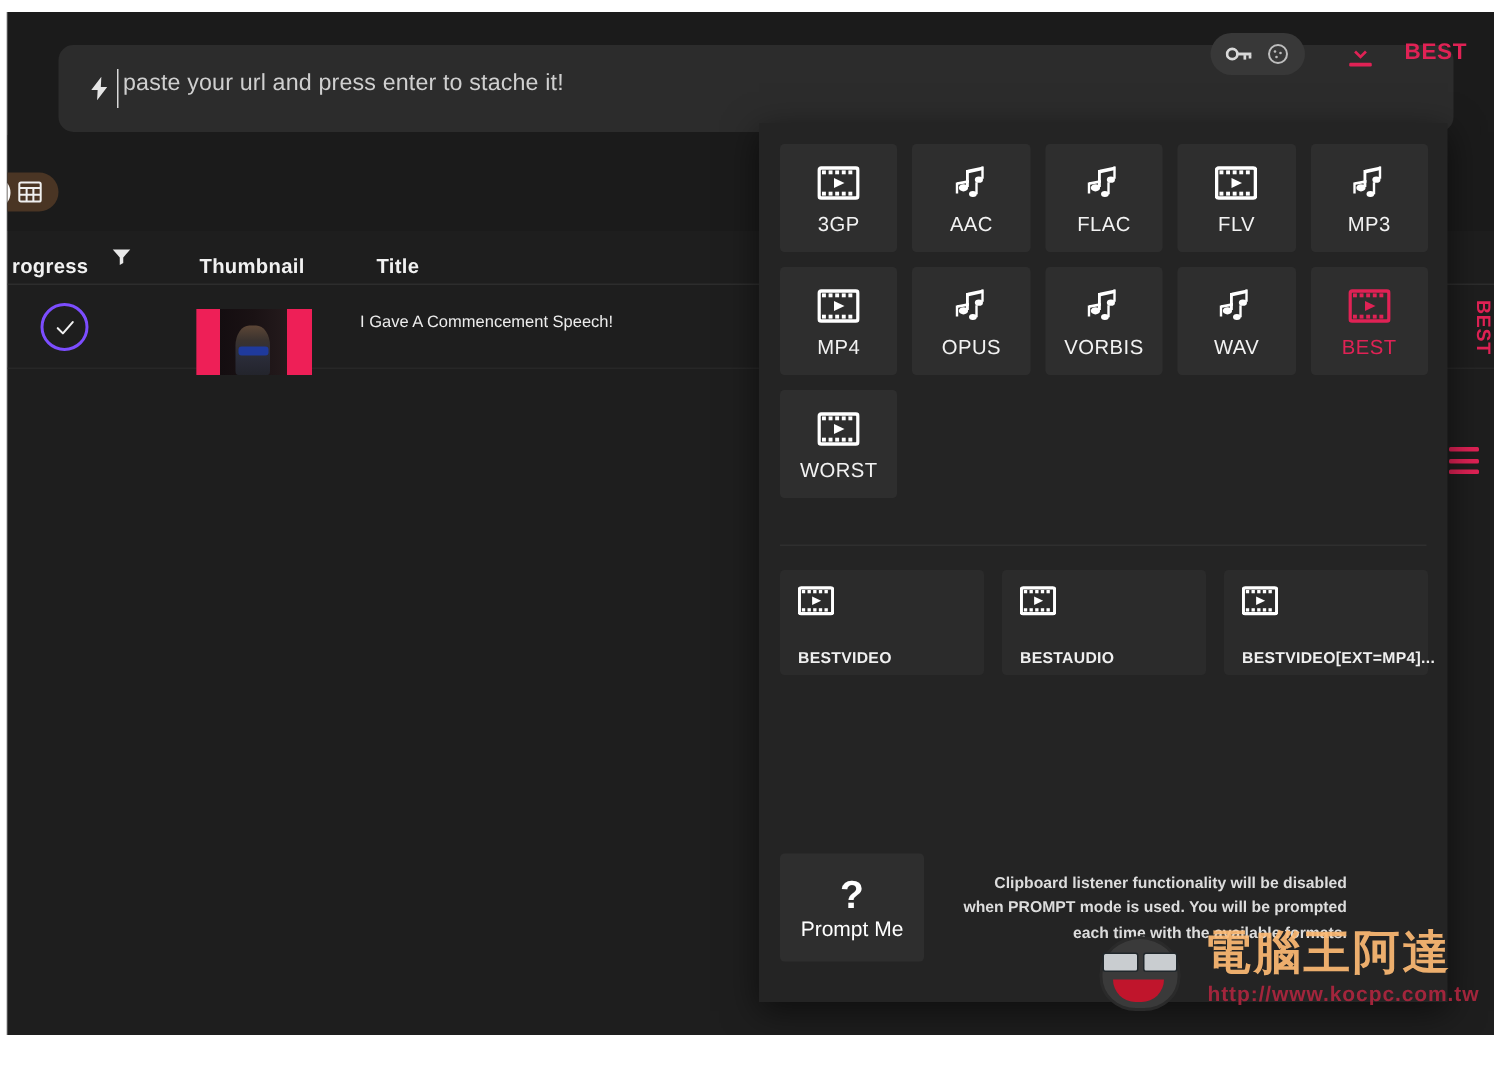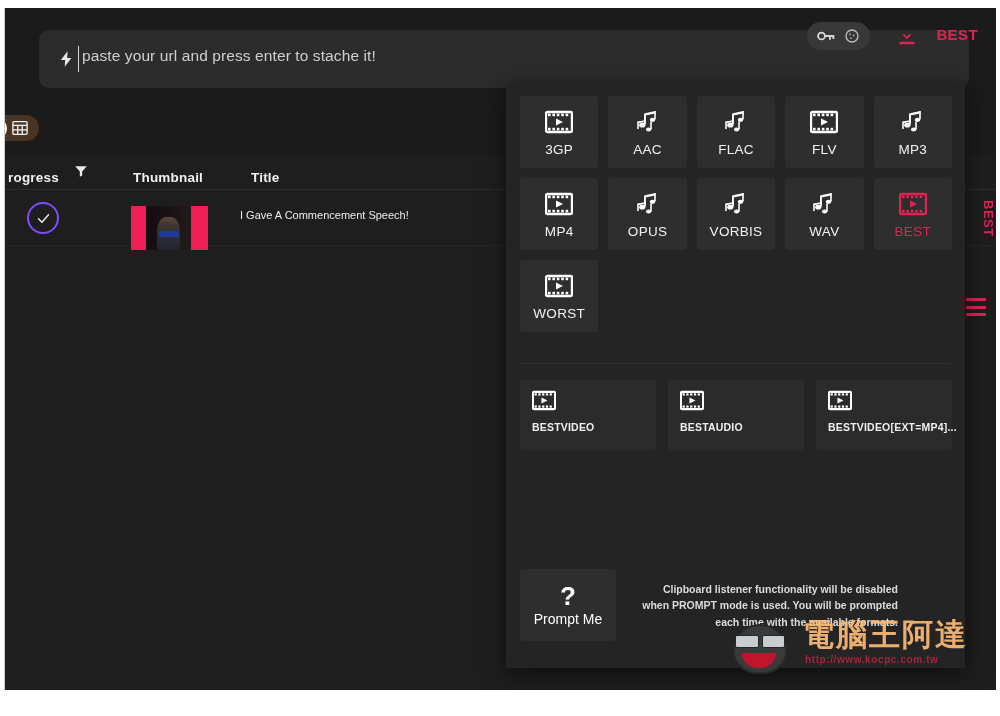--- a/index.html
+++ b/index.html
@@ -206,21 +206,21 @@
   .best-grid {
     position: absolute; left: 14px; top: 298px;
     width: 432px;
     display: flex; flex-wrap: wrap; gap: 12px;
   }
   .best-cell {
     height: 70px;
     background: #2b2b2b;
     border-radius: 3px;
     padding: 10px 12px 0 12px;
-    display: flex; flex-direction: column; align-items: flex-start; gap: 6px;
+    display: flex; flex-direction: column; align-items: flex-start; gap: 17px;
     cursor: pointer;
   }
   .best-cell .lbl { font-size: 10.5px; font-weight: bold; color: #efefef; letter-spacing: .2px; white-space: nowrap; }
   .bc-0 { width: 136px; }
   .bc-1 { width: 136px; }
   .bc-2 { width: 136px; }
   .bc-3 { width: 136px; }
 
   .prompt-block {
     position: absolute; left: 14px; top: 487px;
@@ -272,21 +272,21 @@
     position: absolute; left: 74px; top: 6px;
     font-size: 31px; font-weight: bold;
     color: #fdba74;
     letter-spacing: 2px;
     font-family: "DejaVu Sans", sans-serif;
     opacity: .92;
     white-space: nowrap;
   }
   .wm-url {
     position: absolute; left: 76px; top: 46px;
-    font-size: 10px; font-weight: bold;
+    font-size: 14px; font-weight: bold;
     color: #b0263f; letter-spacing: .6px;
     opacity: .9; white-space: nowrap;
   }
 </style>
 </head>
 <body>
 
 <div id="app">
   <div class="window">
     <div class="win-inner">

